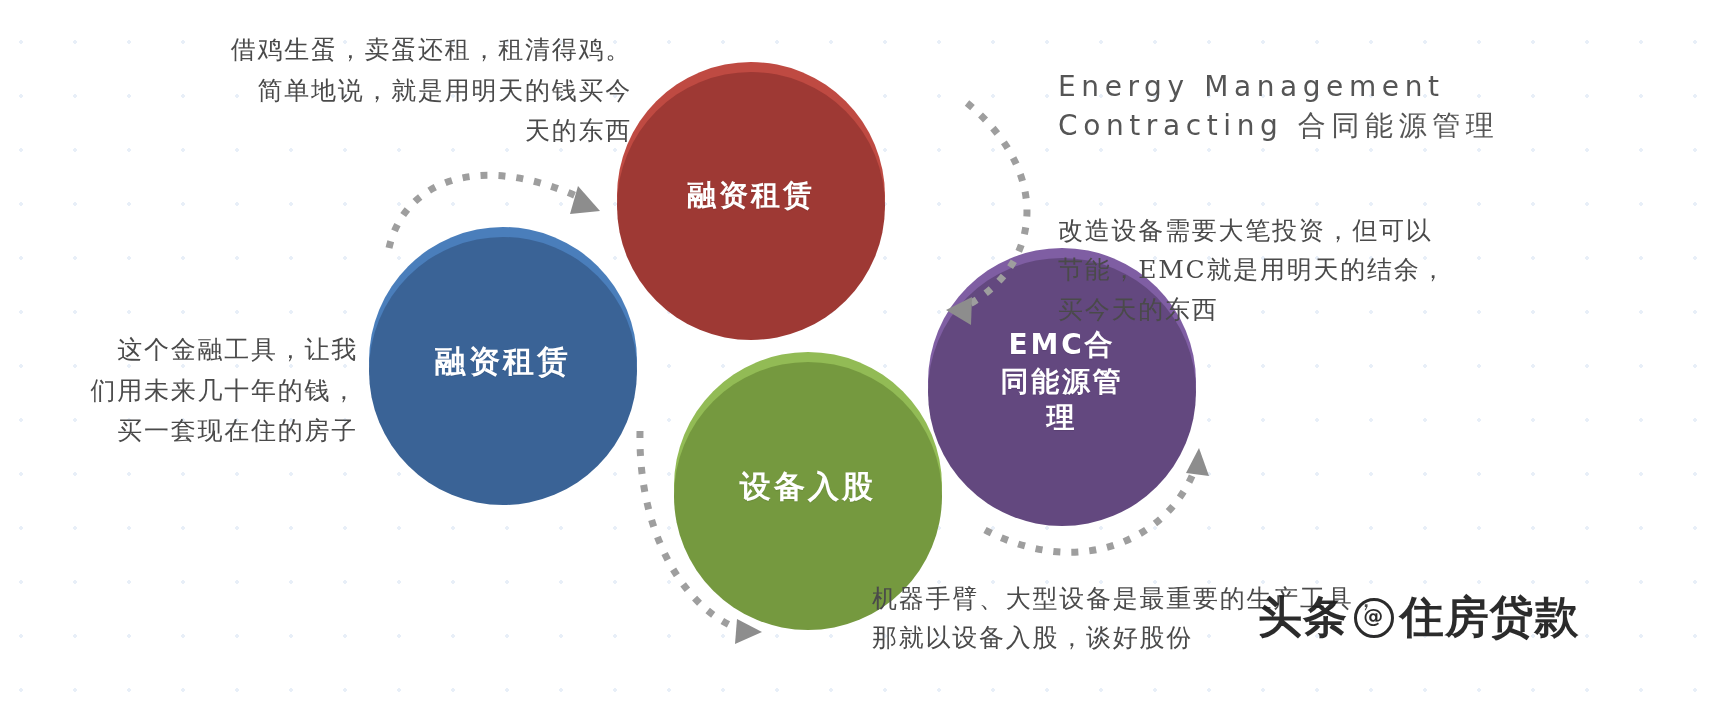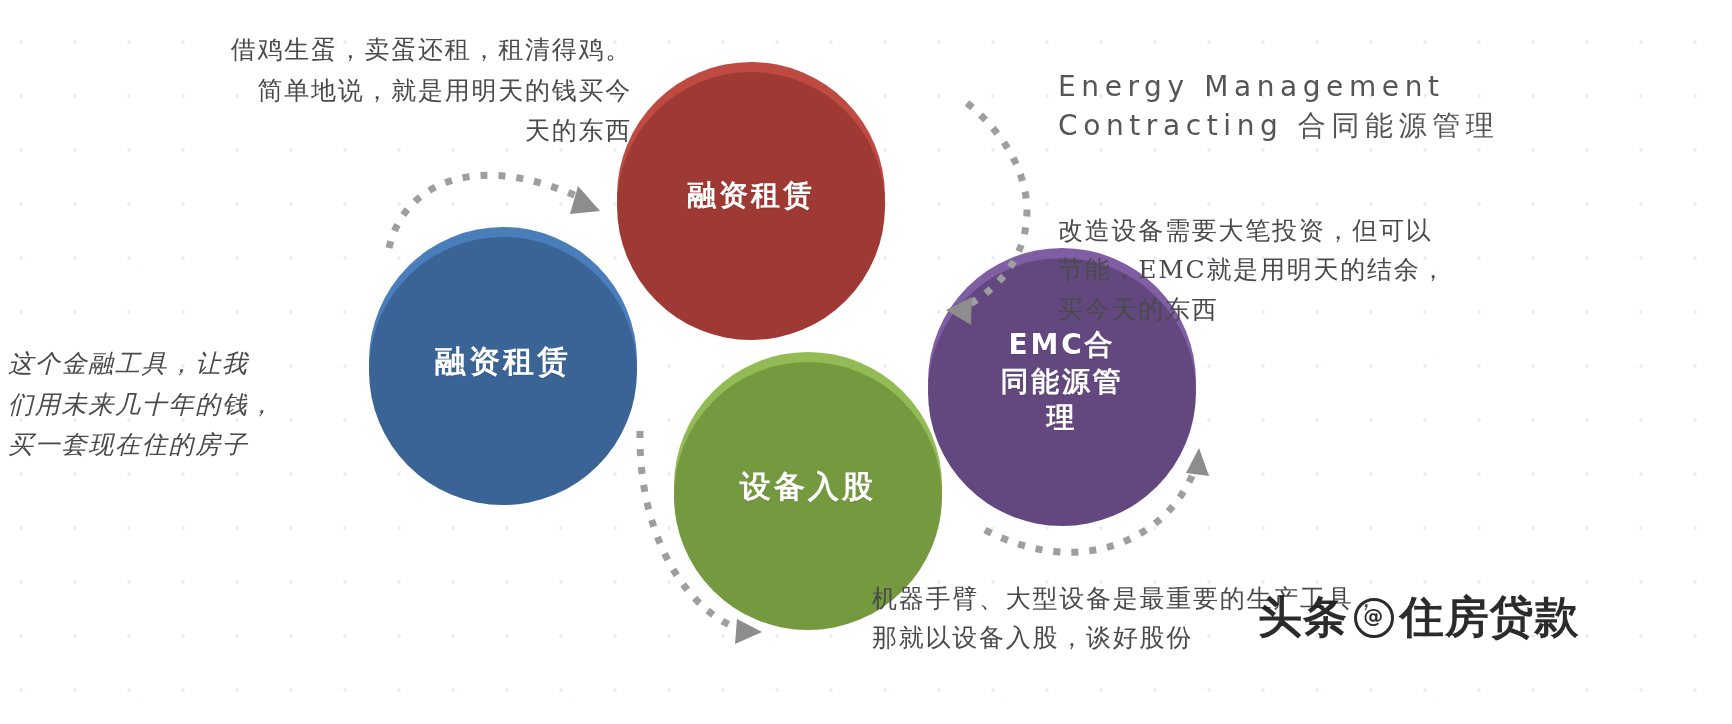--- a/index.html
+++ b/index.html
@@ -83,21 +83,21 @@
     position:absolute;
     color:#4a4a4a;
     font-family:"DejaVu Serif",serif;
     font-size:25px;
     line-height:1.62;
     letter-spacing:.07em;
     white-space:pre-line;
     z-index:8;
   }
   #note-tl{ left:84px;  top:30px;  width:548px; text-align:right;}
-  #note-left{ left:8px; top:344px; width:350px; font-style:italic;}
+  #note-left{ left:8px; top:330px; width:350px; text-align:right;}
   #note-bottom{ left:872px; top:580px; width:860px; text-align:left; line-height:1.55;}
 
   #note-tr{ left:1058px; top:26px; width:660px; text-align:left;}
   #note-tr .eng{
     display:block;
     font-family:"DejaVu Sans",sans-serif;
     font-size:28px;
     letter-spacing:.20em;
     line-height:1.42;
     color:#555;

